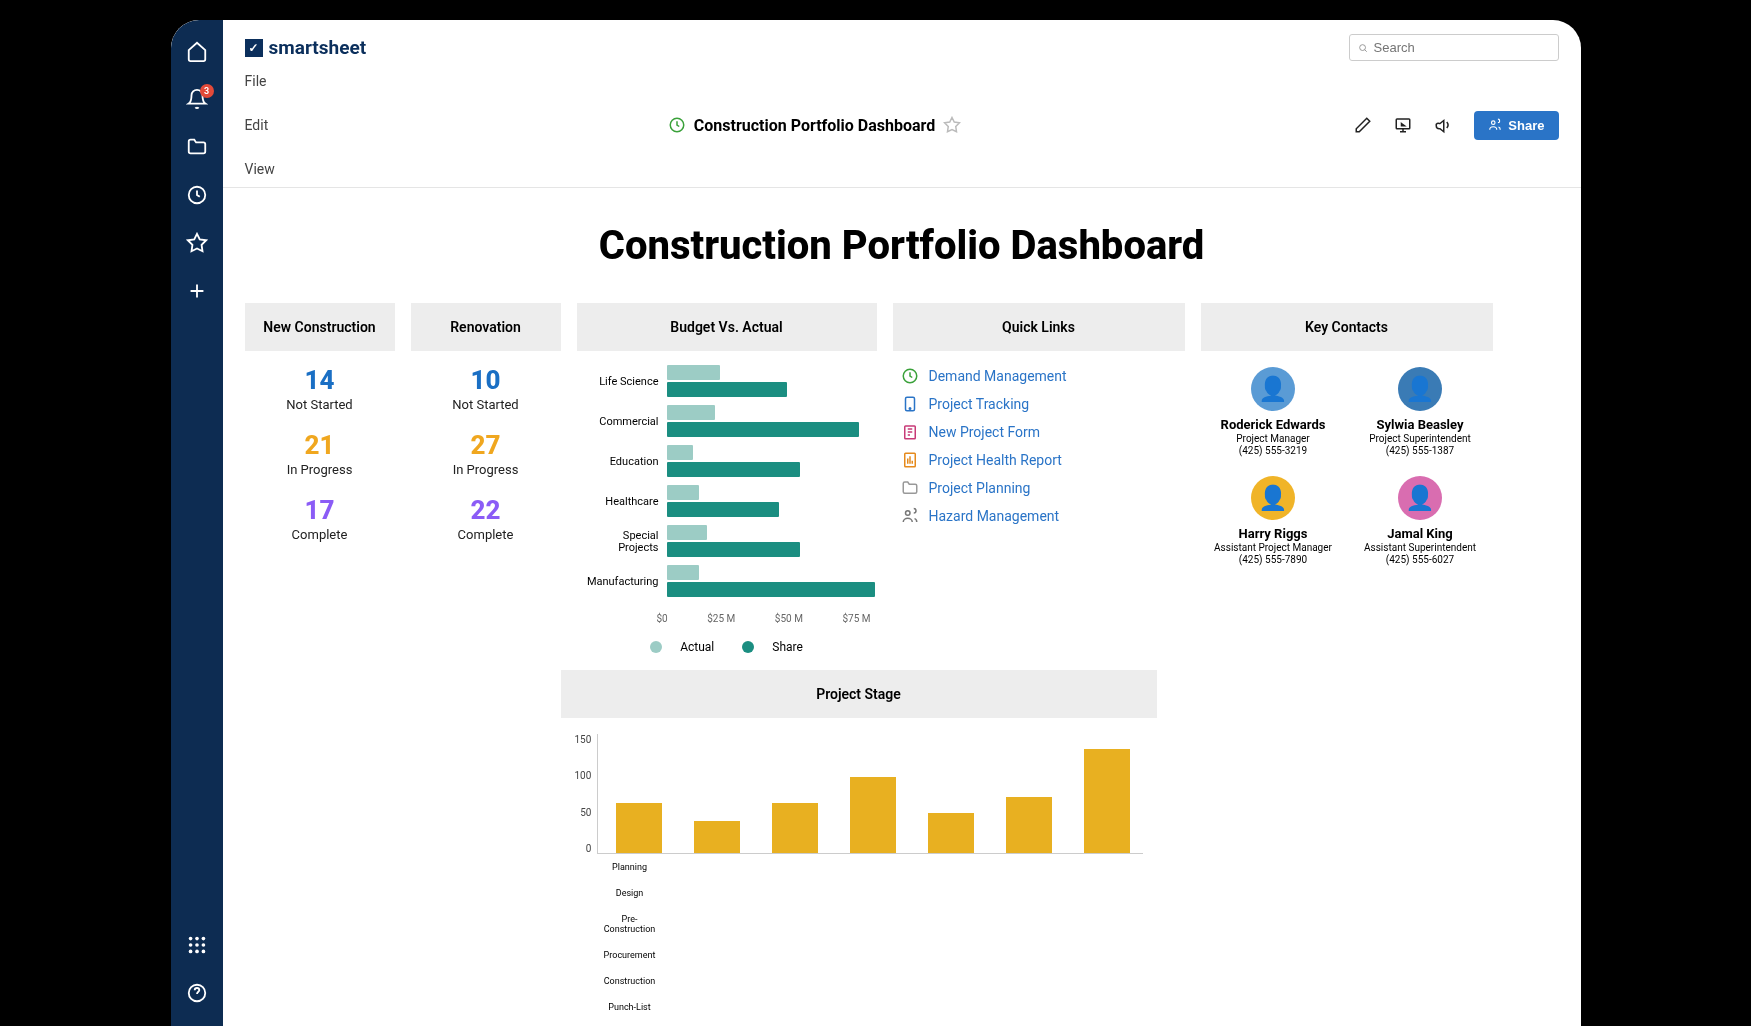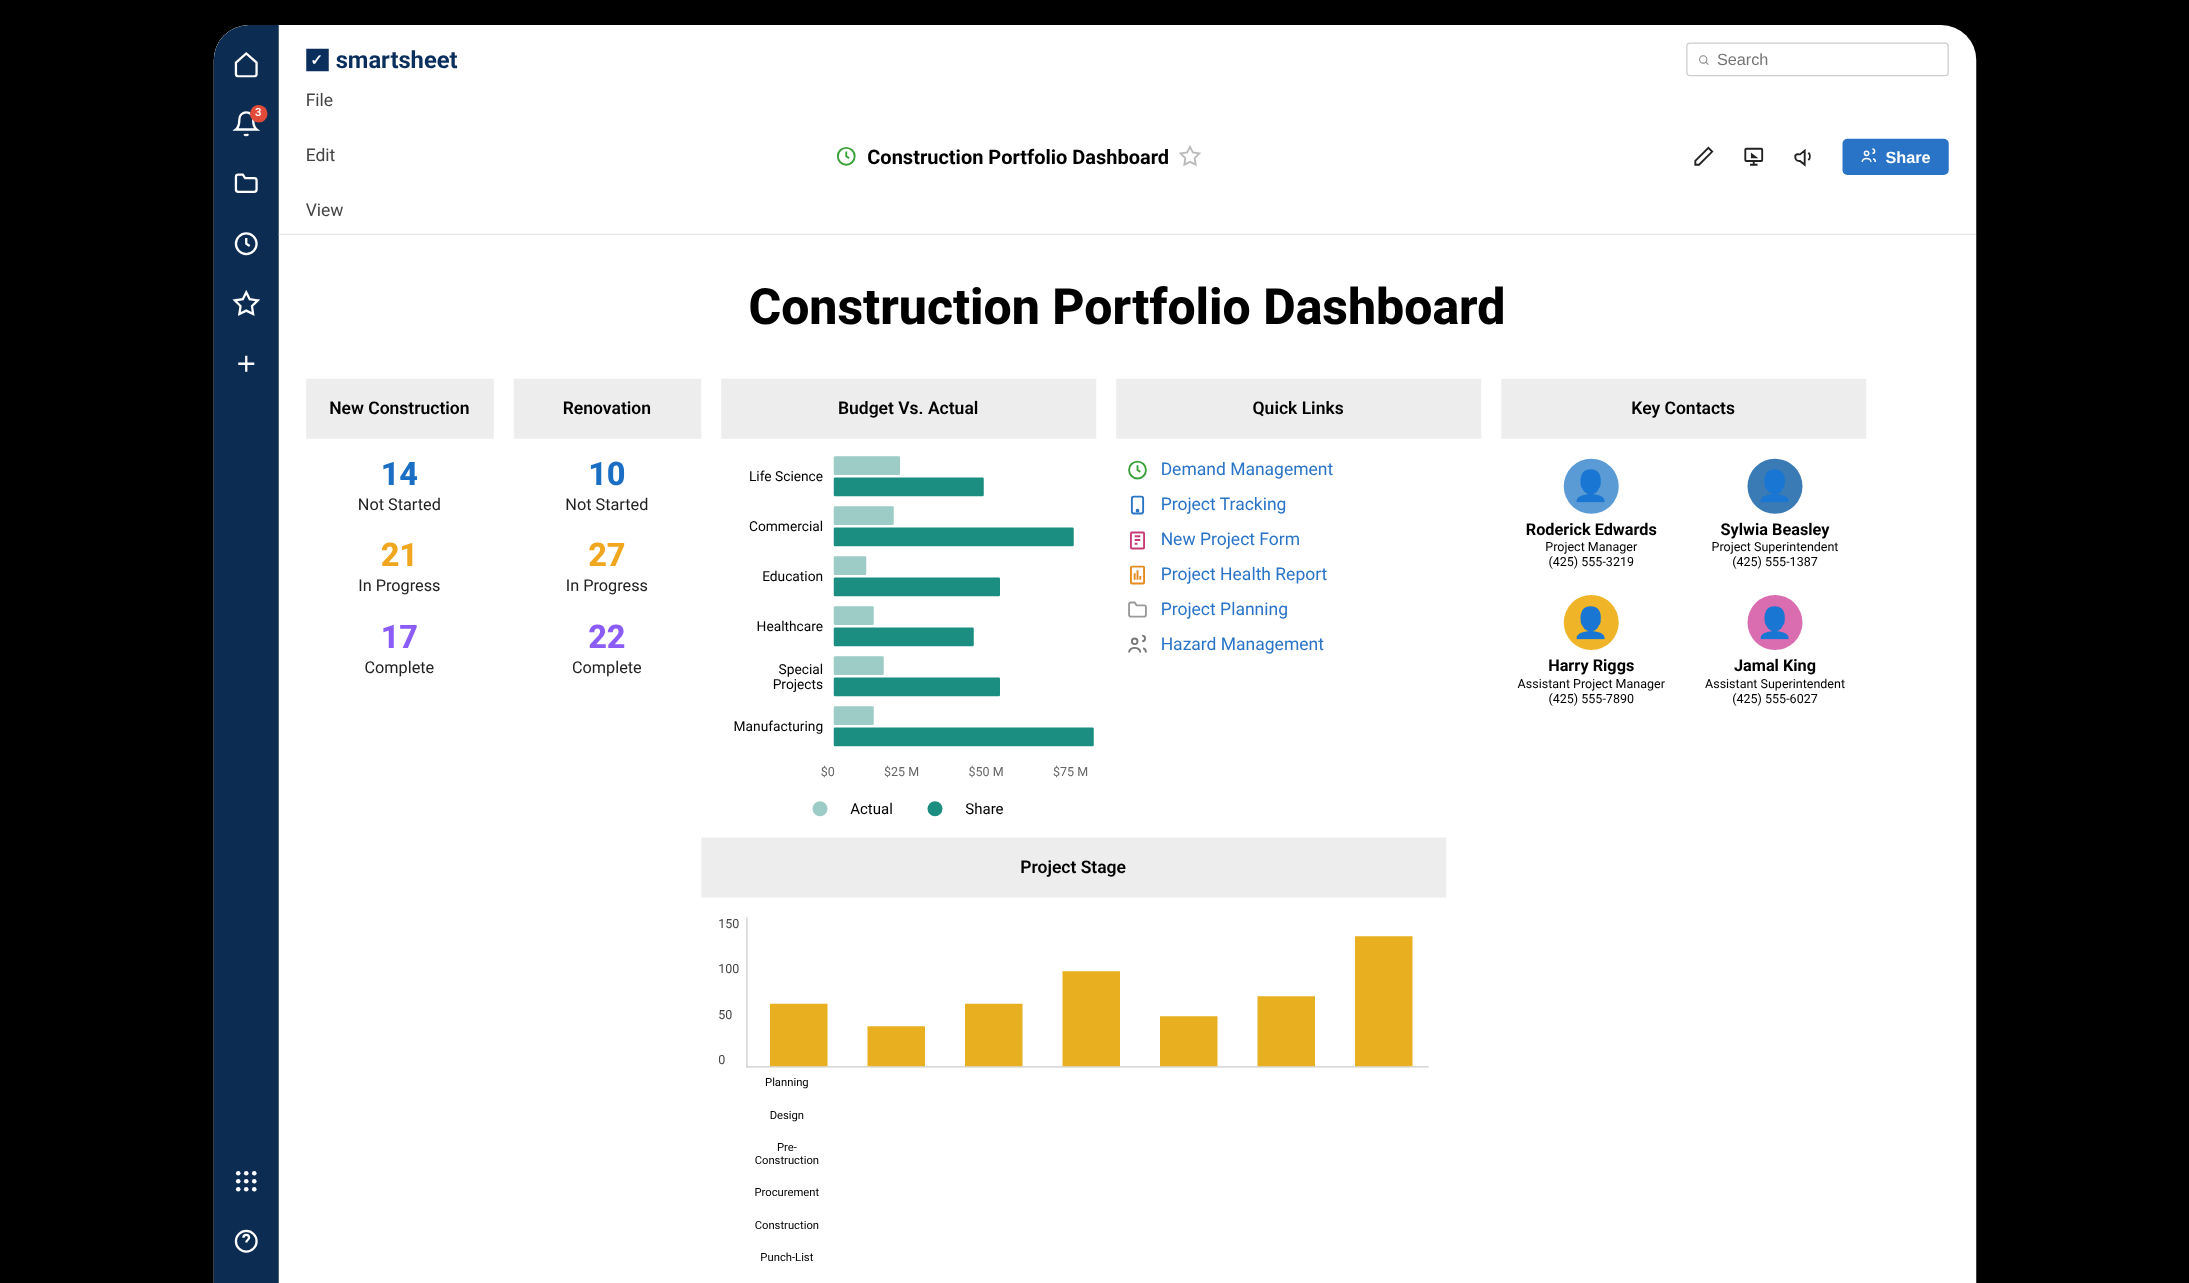--- a/index.html
+++ b/index.html
@@ -60,21 +60,21 @@
 .contact .avatar { width:44px; height:44px; border-radius:50%; margin:0 auto 6px; display:flex; align-items:center; justify-content:center; font-size:24px; }
 .contact .name { font-weight:700; font-size:13px; }
 .contact .role { font-size:10px; margin-top:1px; }
 .contact .phone { font-size:10px; margin-top:1px; }
 .col-ontime { width:316px; }
 .donut-wrap { position:relative; width:250px; height:140px; margin:16px auto 0; }
 .donut-wrap svg { width:250px; height:250px; }
 .donut-lbl { position:absolute; color:#fff; font-size:13px; font-weight:600; }
 .col-stage { width:596px; }
 .stage-chart { padding:16px 14px 4px 14px; display:flex; }
-.stage-y { display:flex; flex-direction:column; justify-content:space-between; height:120px; font-size:10px; color:#444; padding-right:6px; }
+.stage-y { display:flex; flex-direction:column; justify-content:space-between; height:120px; font-size:10px; color:#444; text-align:right; padding-right:6px; }
 .stage-bars { flex:1; display:flex; align-items:flex-end; gap:16px; height:120px; border-left:1px solid #ccc; border-bottom:1px solid #ccc; padding-left:10px; }
 .stage-bar-wrap { display:flex; flex-direction:column; align-items:center; width:62px; }
 .stage-bar { width:46px; background:#e8b021; }
 .stage-labels { display:flex; padding-left:38px; margin-top:4px; gap:16px;flex-direction:column; }
 .stage-labels span { width:62px; text-align:center; font-size:9px; }
 </style>
 </head>
 <body>
 
 <div class="app-frame">

